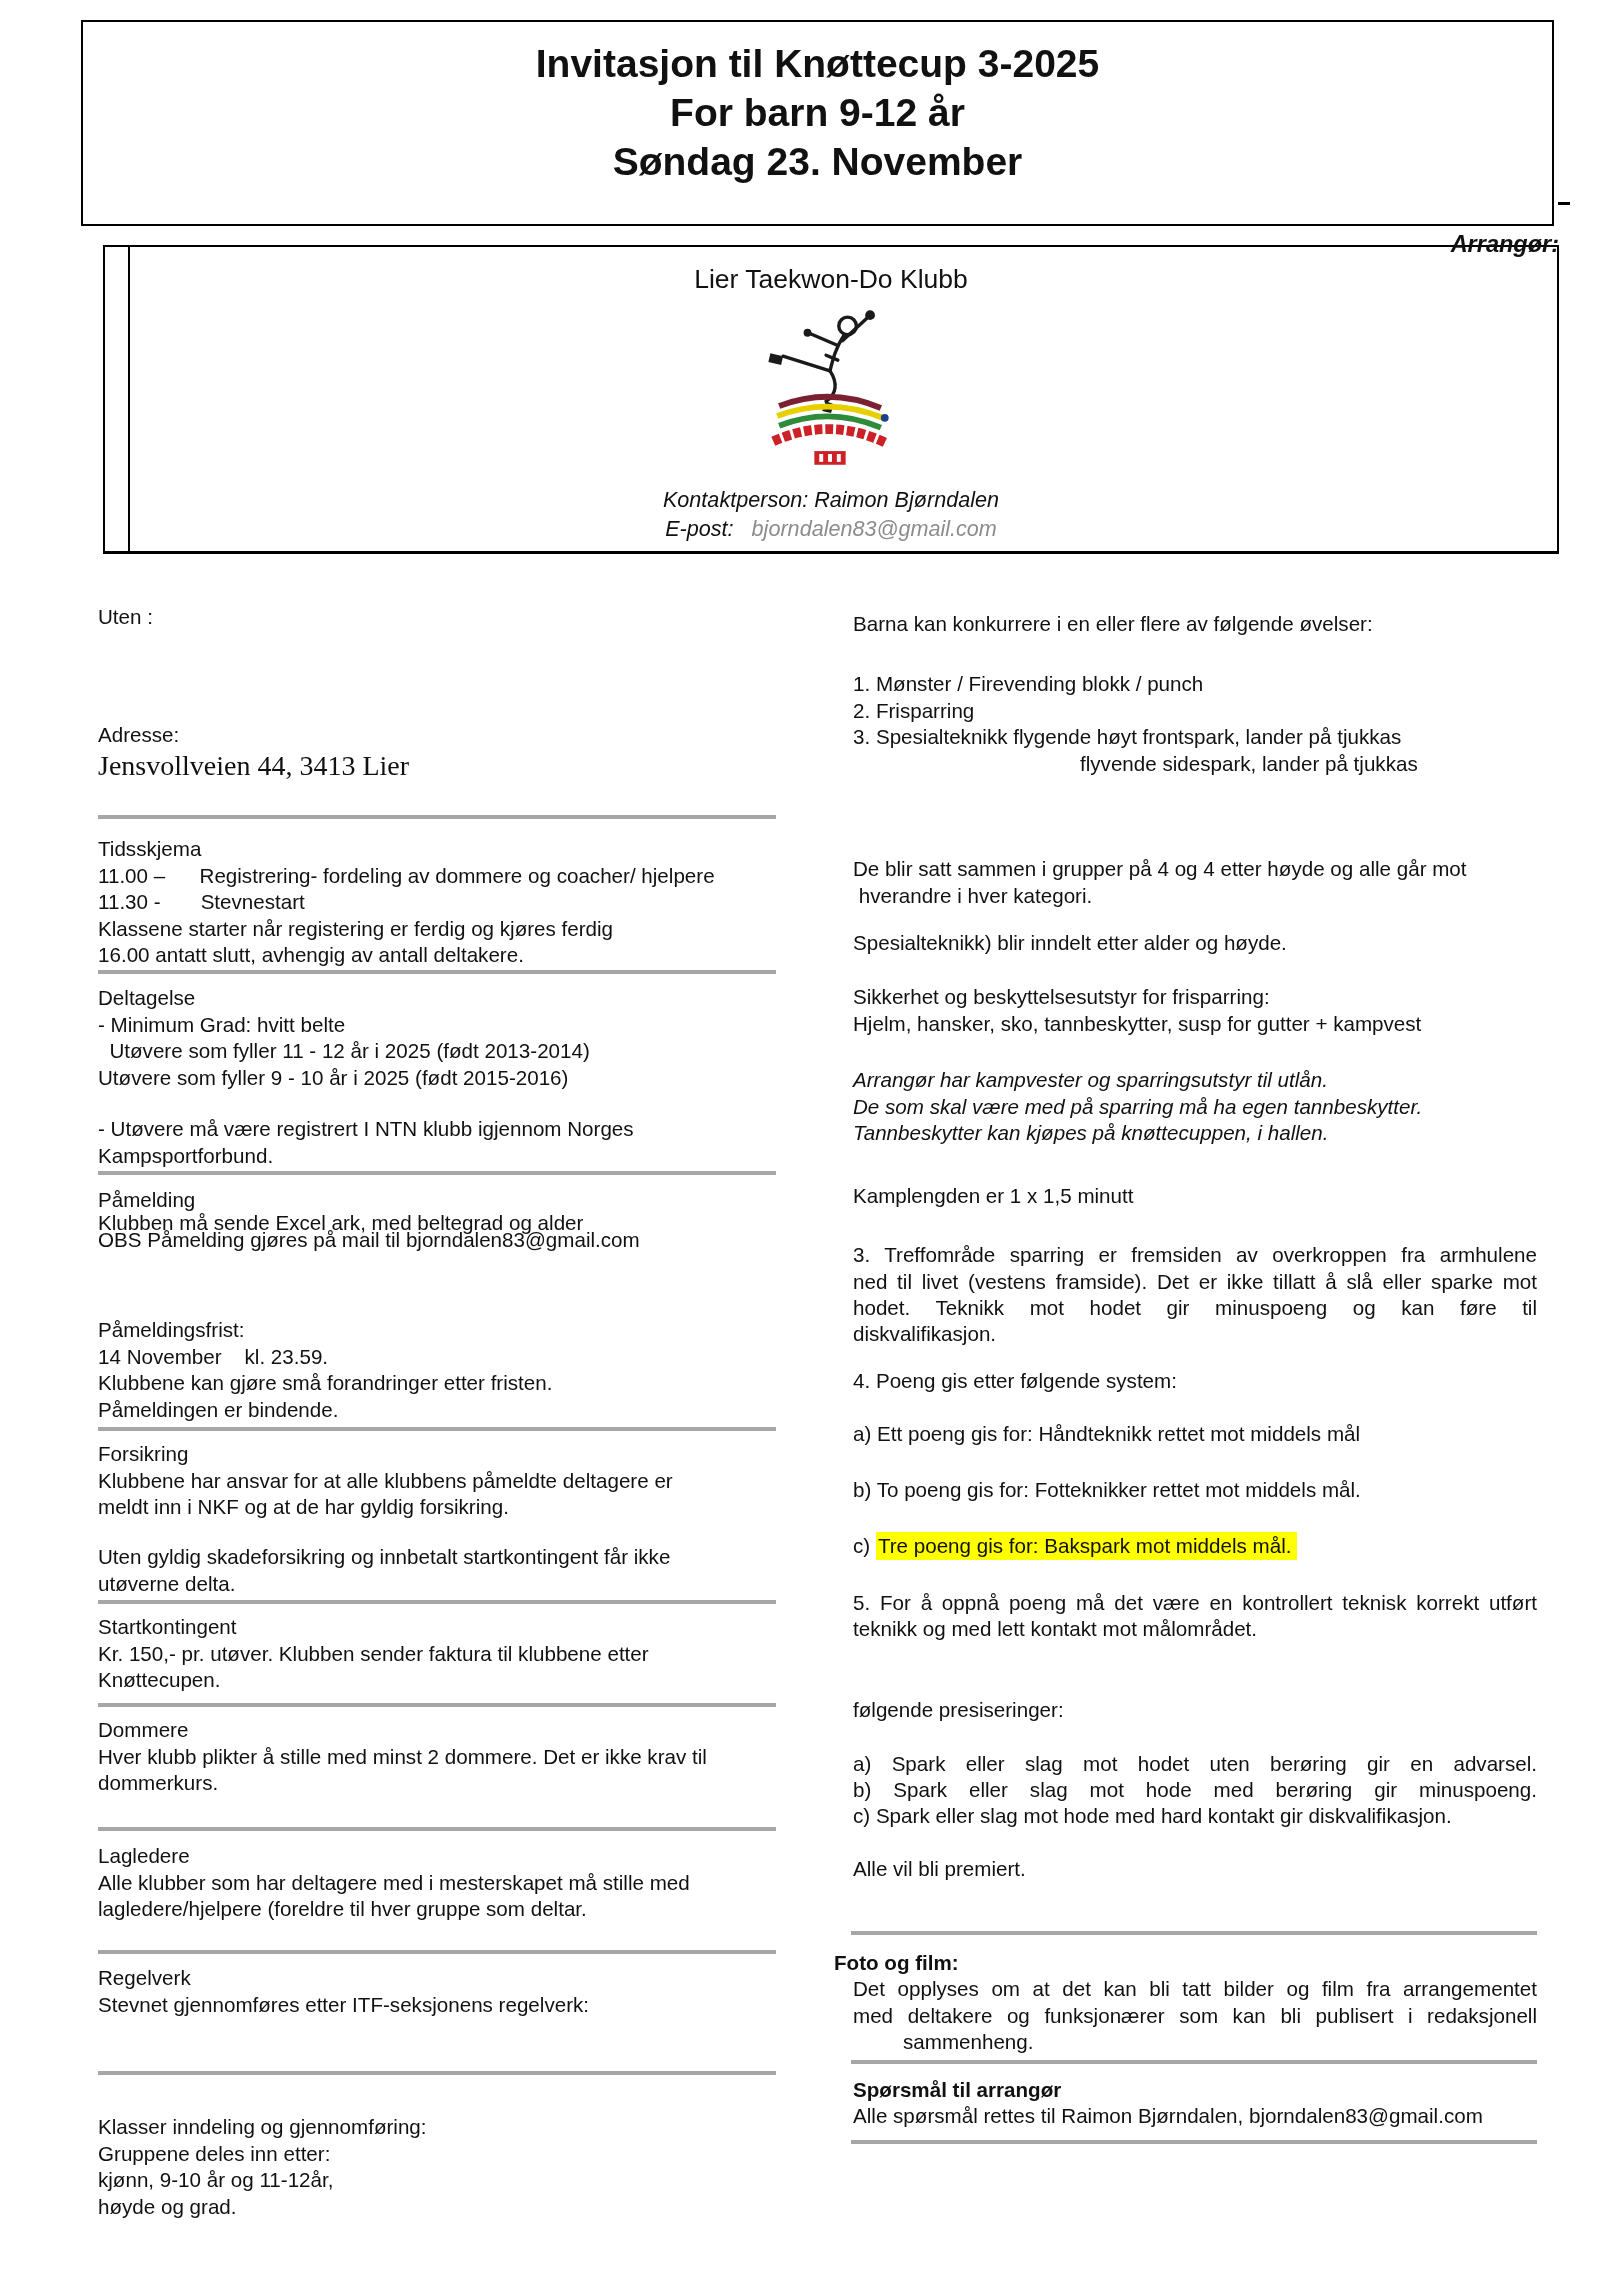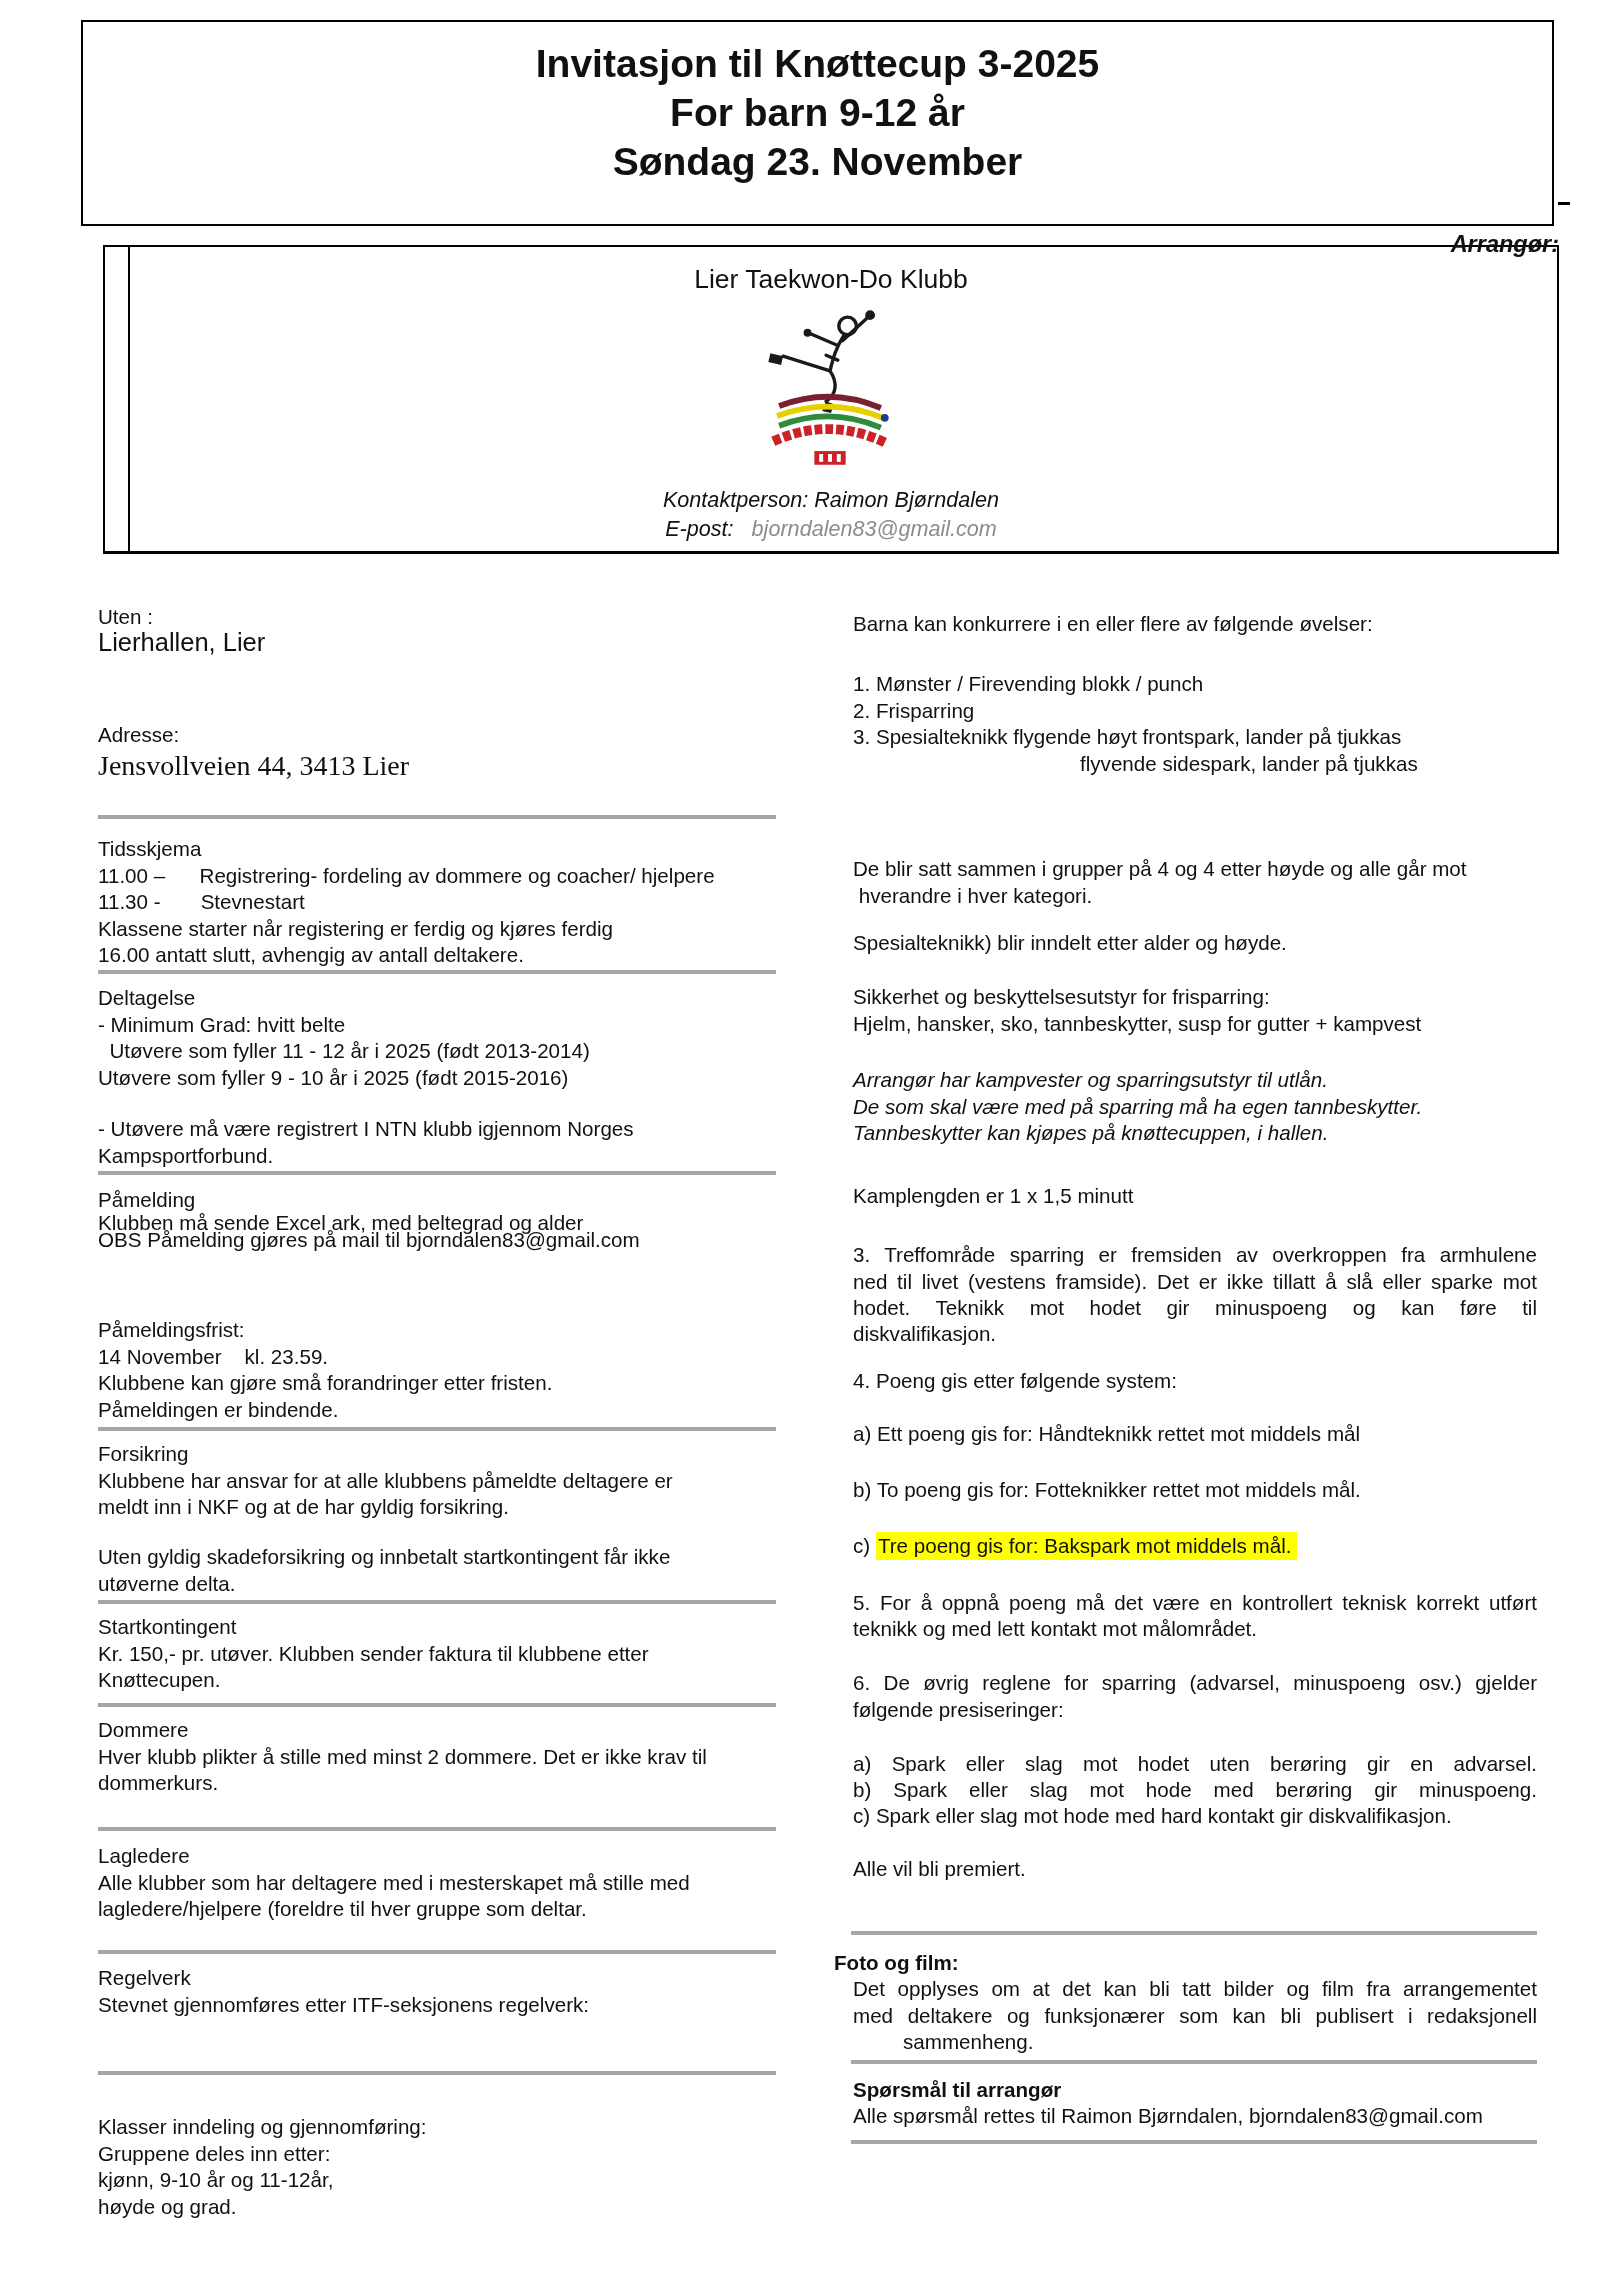--- a/index.html
+++ b/index.html
@@ -69,21 +69,20 @@
   </svg>
 
   <div class="abs contact" style="top:487px;">Kontaktperson: Raimon Bjørndalen</div>
   <div class="abs contact" style="top:516px;">
     <span>E-post:</span>
     <span>&nbsp;</span>
     <span class="email-gray">bjorndalen83@gmail.com</span>
   </div>
 
   <div class="abs block" style="left:98px;top:604px;width:678px;">Uten :</div>
-  <div class="abs block big" style="left:98px;top:627px;width:678px;">Lierhallen, Lier</div>
 
   <div class="abs block" style="left:98px;top:722px;width:678px;">Adresse:</div>
   <div class="abs serif" style="left:98px;top:748px;width:678px;">Jensvollveien 44, 3413 Lier</div>
 
   <div class="abs divider" style="left:98px;top:815px;width:678px;"></div>
   <div class="abs block" style="left:98px;top:836px;width:678px;">Tidsskjema
 11.00 –&nbsp;&nbsp;&nbsp;&nbsp;&nbsp;&nbsp;Registrering- fordeling av dommere og coacher/ hjelpere
 11.30 -&nbsp;&nbsp;&nbsp;&nbsp;&nbsp;&nbsp;&nbsp;Stevnestart
 Klassene starter når registering er ferdig og kjøres ferdig
 16.00 antatt slutt, avhengig av antall deltakere.</div>
@@ -160,21 +159,20 @@
   <div class="abs block" style="left:853px;top:1321px;width:684px;">diskvalifikasjon.</div>
 
   <div class="abs block" style="left:853px;top:1368px;width:686px;">4. Poeng gis etter følgende system:</div>
   <div class="abs block" style="left:853px;top:1421px;width:686px;">a) Ett poeng gis for: Håndteknikk rettet mot middels mål</div>
   <div class="abs block" style="left:853px;top:1477px;width:686px;">b) To poeng gis for: Fotteknikker rettet mot middels mål.</div>
   <div class="abs block" style="left:853px;top:1533px;width:686px;"><span>c)&nbsp;</span><span class="hl">Tre poeng gis for: Bakspark mot middels mål.</span></div>
 
   <div class="abs block just" style="left:853px;top:1590px;width:684px;">5. For å oppnå poeng må det være en kontrollert teknisk korrekt utført</div>
   <div class="abs block" style="left:853px;top:1616px;width:684px;">teknikk og med lett kontakt mot målområdet.</div>
 
-  <div class="abs block just" style="left:853px;top:1670px;width:684px;">6. De øvrig reglene for sparring (advarsel, minuspoeng osv.) gjelder</div>
   <div class="abs block" style="left:853px;top:1697px;width:684px;">følgende presiseringer:</div>
 
   <div class="abs block just" style="left:853px;top:1751px;width:684px;">a) Spark eller slag mot hodet uten berøring gir en advarsel.</div>
   <div class="abs block just" style="left:853px;top:1777px;width:684px;">b) Spark eller slag mot hode med berøring gir minuspoeng.</div>
   <div class="abs block" style="left:853px;top:1803px;width:684px;">c) Spark eller slag mot hode med hard kontakt gir diskvalifikasjon.</div>
 
   <div class="abs block" style="left:853px;top:1856px;width:686px;">Alle vil bli premiert.</div>
 
   <div class="abs divider" style="left:851px;top:1931px;width:686px;"></div>
   <div class="abs block bold" style="left:834px;top:1950px;width:686px;">Foto og film:</div>

